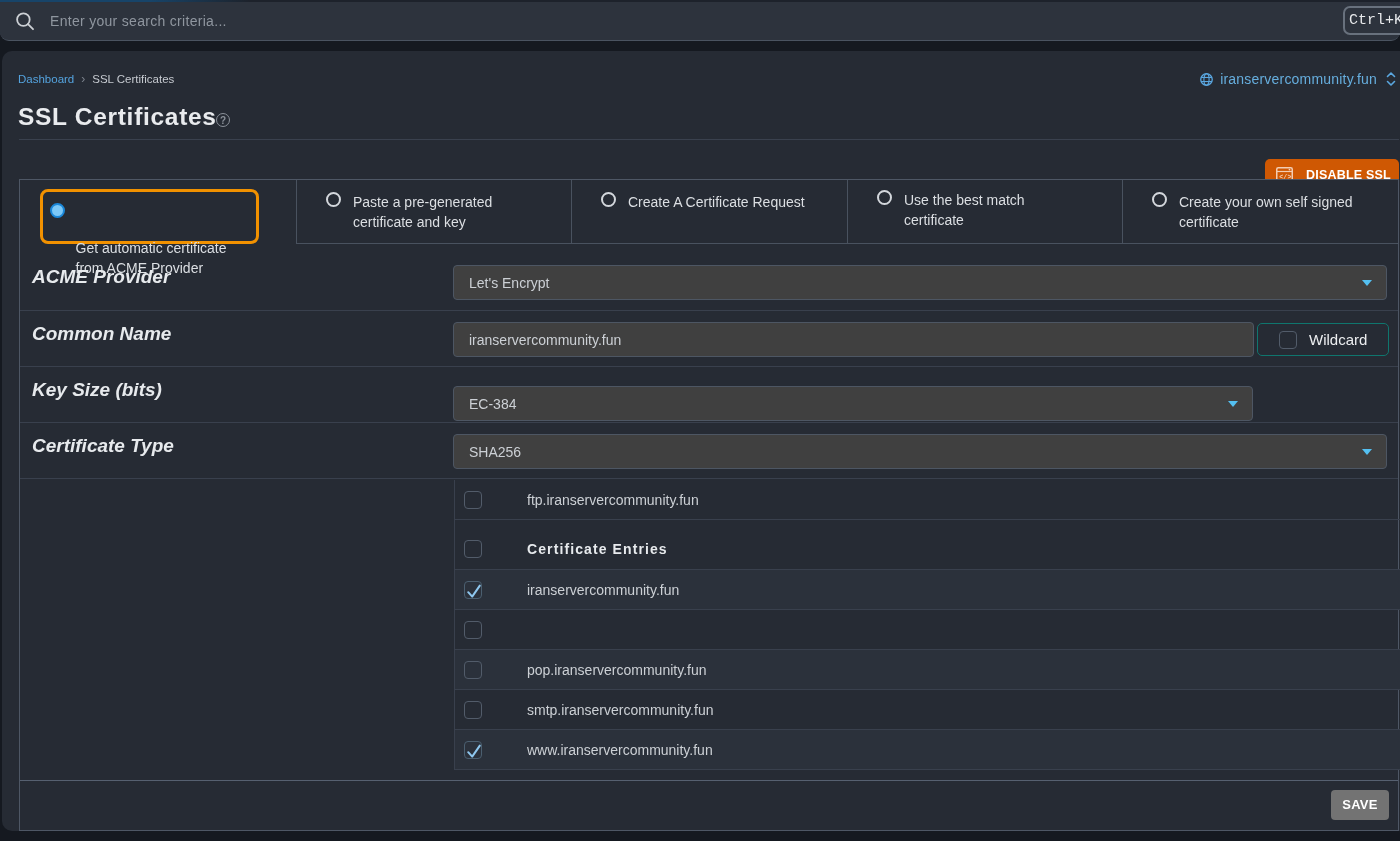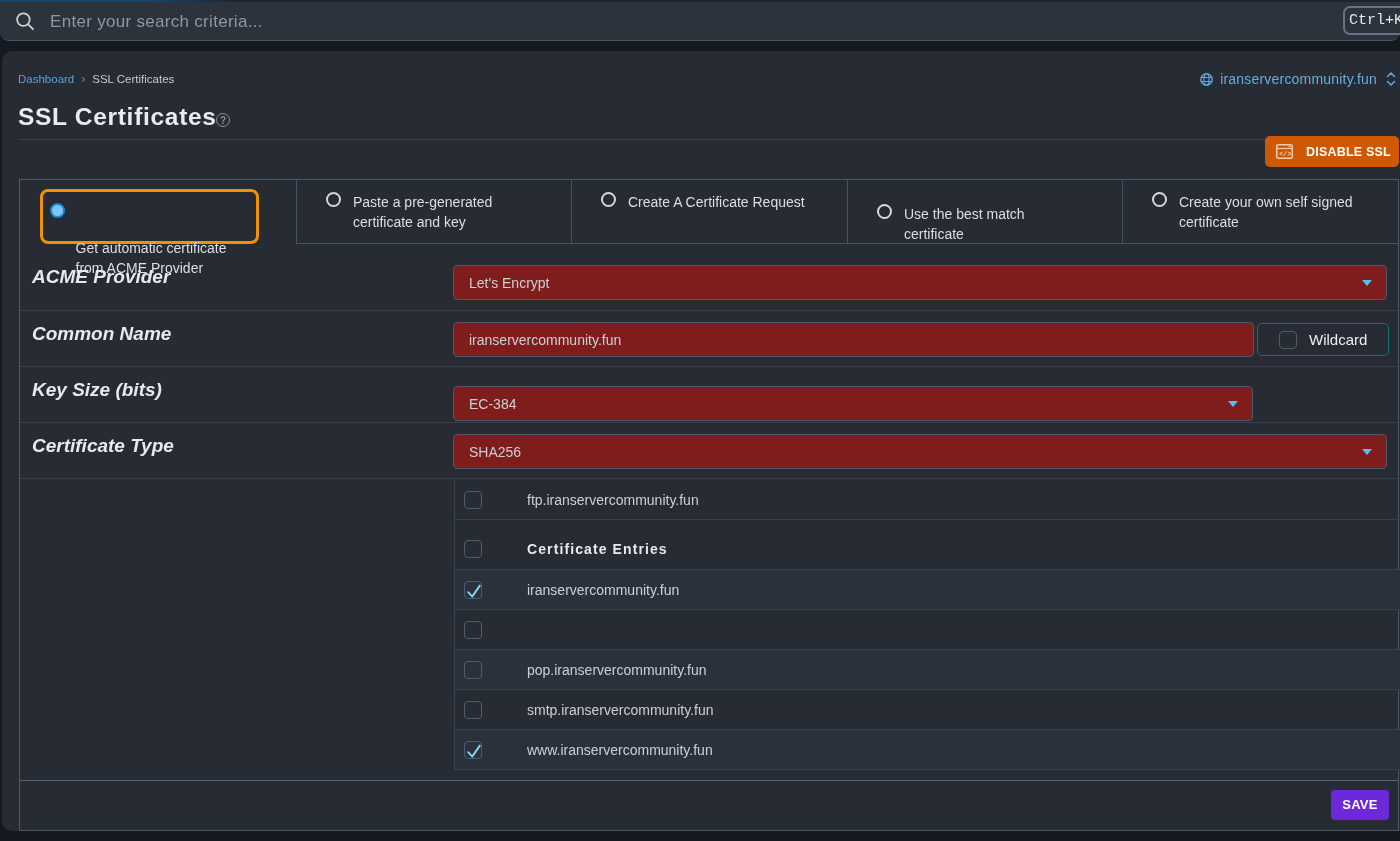--- a/index.html
+++ b/index.html
@@ -6,21 +6,21 @@
   html,body { width:1400px; height:841px; overflow:hidden; }
   body { background:#151920; font-family:"Liberation Sans", sans-serif; position:relative; }
 
   
   .topline { position:absolute; left:0; top:0; width:1400px; height:2px; background:#1d222b; }
   .topline .blue { position:absolute; left:0; top:0; width:250px; height:2px;
       background:linear-gradient(90deg,#174469 0%,#174469 60%,rgba(23,68,105,0)); }
   .navbar { position:absolute; left:0; top:2px; width:1400px; height:39px;
       background:#2d333d; border-bottom:1px solid #4a5360; border-radius:0 0 9px 9px; }
   .navbar svg.mag { position:absolute; left:14px; top:10px; display:block; }
-  .navbar .ph { position:absolute; left:50px; top:0; line-height:39px; font-size:17px; color:#8f969f; letter-spacing:.3px; }
+  .navbar .ph { position:absolute; left:50px; top:0; line-height:39px; font-size:14px; color:#8f969f; letter-spacing:.3px; }
   .ctrlk { position:absolute; left:1343px; top:4px; width:70px; height:29px;
       border:2px solid #68717d; border-radius:7px; color:#e8eaec;
       font-family:"Liberation Mono", monospace; font-size:15px; line-height:25px; padding-left:4px; }
 
   
   .panel { position:absolute; left:2px; top:51px; width:1398px; height:780px;
       background:#262b34; border-radius:10px 0 0 10px; }
 
   .crumbs { position:absolute; left:18px; top:72px; font-size:11.5px; color:#c6cad0; }
   .crumbs a { color:#54a3de; text-decoration:none; }
@@ -29,21 +29,21 @@
   .domain { position:absolute; top:70px; right:4px; height:18px; display:flex; align-items:center; }
   .domain .dtext { color:#66aede; font-size:14px; margin-left:7px; letter-spacing:.2px; }
   .domain svg { display:block; }
 
   h1 { position:absolute; left:18px; top:103px; font-size:24.5px; font-weight:600; color:#e9ebee; letter-spacing:.7px; }
   .qmark { position:absolute; left:216px; top:113px; width:14px; height:14px; border:1px solid #8a9099;
       border-radius:50%; color:#8a9099; font-size:10px; text-align:center; line-height:13px; font-weight:700; }
 
   .hdivider { position:absolute; left:19px; top:139px; width:1380px; height:1px; background:#3a414e; }
 
-  .btn-disable { position:absolute; left:1265px; top:136px; width:134px; height:31px; background:#cf5803;
+  .btn-disable { position:absolute; left:1265px; top:159px; width:134px; height:31px; background:#cf5803;
       border-radius:5px; color:#fff; font-size:12.5px; font-weight:700; letter-spacing:.2px;
       display:flex; align-items:center; }
   .btn-disable svg { margin-left:11px; }
   .btn-disable span { margin-left:13px; }
 
   
   .card { position:absolute; left:19px; top:179px; width:1380px; height:652px;
       background:#262b34; border:1px solid #4e5765; }
 
   
@@ -56,21 +56,21 @@
   .radio.on { width:15px; height:15px; border:2.5px solid #1a87d9; background:#7cc8f7; }
   .tlabel { font-size:14px; line-height:20px; color:#dcdfe3; }
   .selbox { position:absolute; left:20px; top:9px; width:219px; height:55px; border:3px solid #f19100; border-radius:8px; }
   .selbox .radio.on { position:absolute; left:6.5px; top:10.5px; }
   .selbox .tlabel { position:absolute; left:32.5px; top:0.5px;margin-top:45px; }
   .tab .opt .tlabel { margin-left:12px; }
 
   
   .frow { position:absolute; left:0; width:1378px; border-bottom:1px solid #39404d; }
   .flabel { position:absolute; left:12px; font-size:19px; font-weight:700; color:#e7eaed;font-style:italic; }
-  .ctl { position:absolute; background:#7f1d1d; border:1px solid #4d5663; border-radius:4px;
+  .ctl { position:absolute; background:#404040; border:1px solid #4d5663; border-radius:4px;
       font-size:14px; color:#ccd0d5; }
   .ctl .txt { position:absolute; left:15px; top:0; bottom:0; display:flex; align-items:center; }
   .caret { position:absolute; right:14px; top:14px; width:0; height:0;
       border-left:5px solid transparent; border-right:5px solid transparent; border-top:6px solid #54c0f1; }
   .wcbox { position:absolute; left:1237px; top:12px; width:132px; height:33px; border:1px solid #0f766e;
       border-radius:5px; display:flex; align-items:center; }
   .cb { width:18px; height:18px; border:1.5px solid #525c6a; border-radius:4px; flex:none; }
   .wcbox .cb { margin-left:21px; }
   .wcbox .wtext { color:#eceef0; font-size:15px; margin-left:12px; }
 
@@ -82,21 +82,21 @@
   .trow.head .cb { margin-top:-5px; }
   .trow.alt { background:#2b313b; }
   .trow .cb { position:absolute; left:9px; top:50%; margin-top:-9px; }
   .trow .tx { position:absolute; left:72px; top:0; height:100%; display:flex; align-items:center; }
   .cb.checked { border-color:#4b5f70; }
   .cb.checked svg { position:absolute; left:0; top:0; }
 
   .counts { position:absolute; left:11px; top:308px; font-size:13px; font-weight:700; color:#e7eaed; line-height:19.5px; }
 
   .footline { position:absolute; left:0px; top:600px; width:1378px; height:1px; background:#566070; }
-  .btn-save { position:absolute; left:1311px; top:610px; width:58px; height:30px; background:#6d28d9;
+  .btn-save { position:absolute; left:1311px; top:610px; width:58px; height:30px; background:#737373;
       border-radius:4px; color:#fff; font-size:13px; font-weight:700; text-align:center; line-height:30px; letter-spacing:.3px; }
 </style>
 </head>
 <body>
   <div class="topline">
     <div class="blue"></div>
   </div>
   <div class="navbar">
     <svg class="mag" width="20" height="19" viewBox="0 0 20 19">
       <circle cx="9.4" cy="7.6" r="6.3" fill="none" stroke="#ccd0d5" stroke-width="1.8"></circle>
@@ -158,21 +158,21 @@
           <span class="tlabel">Paste a pre-generated<br>certificate and key</span>
         </div>
       </div>
       <div class="tab" style="left:551px; width:276px">
         <div class="opt" style="margin:12px 0 0 30px">
           <span class="radio"></span>
           <span class="tlabel">Create A Certificate Request</span>
         </div>
       </div>
       <div class="tab" style="left:827px; width:275px">
-        <div class="opt" style="margin:24px 0 0 30px">
+        <div class="opt" style="margin:10px 0 0 30px">
           <span class="radio"></span>
           <span class="tlabel">Use the best match<br>certificate</span>
         </div>
       </div>
       <div class="tab" style="left:1102px; width:276px">
         <div class="opt" style="margin:12px 0 0 30px">
           <span class="radio"></span>
           <span class="tlabel">Create your own self signed<br>certificate</span>
         </div>
       </div>

